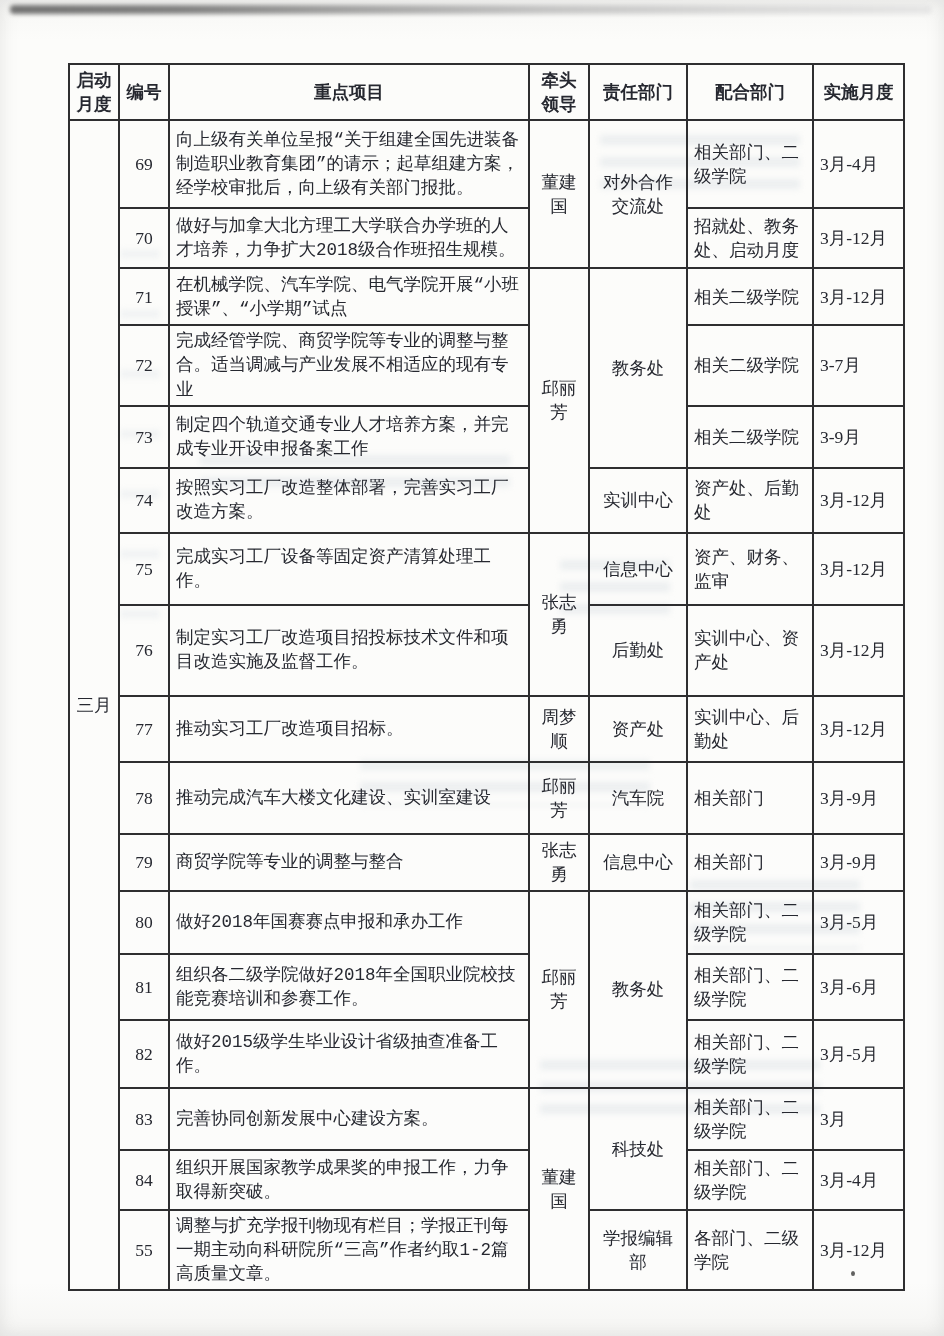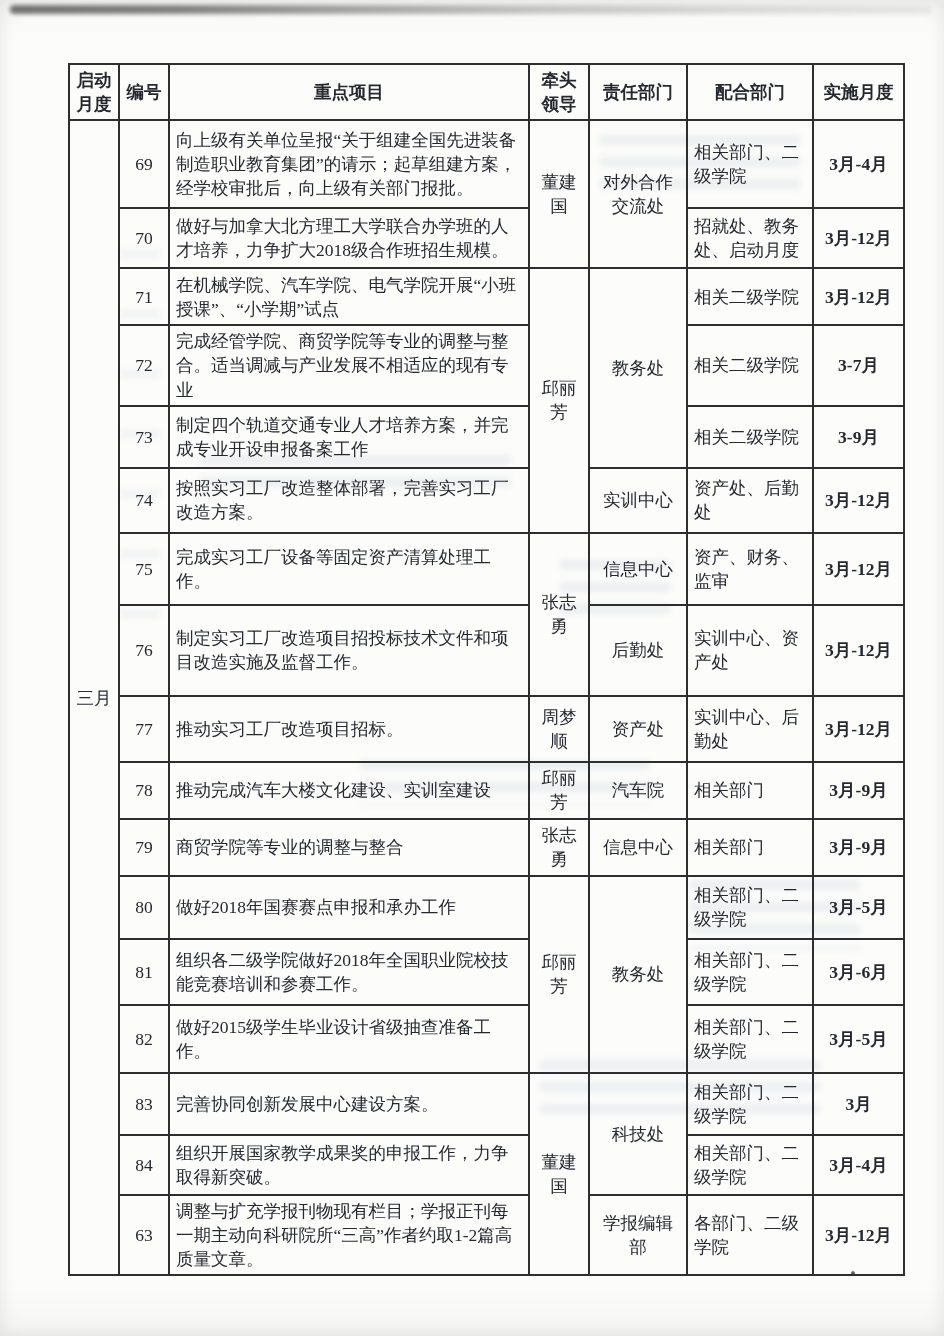--- a/index.html
+++ b/index.html
@@ -44,22 +44,22 @@
     border:2px solid #2e2e30;
     padding:3px 6px;
     font-size:17.5px;line-height:1.38;
     vertical-align:middle;
     word-break:break-all;
     background:transparent;
   }
   th{font-weight:bold;text-align:center;padding:2px 2px;}
   td.c{text-align:center;border-radius:14px;}
   td.l{text-align:left;}
-  td.project{padding:3px 8px;}
-  td.months{text-align:center;white-space:nowrap;padding:3px 2px;font-weight:bold;}
+  td.project{padding:3px 8px;font-family:Liberation Mono, monospace;}
+  td.months{text-align:left;white-space:nowrap;padding:3px 2px;}
 </style>
 </head>
 <body>
 
 <div class="page">
   <div class="top-smudge"></div>
   <div class="ghost g1"></div>
   <div class="ghost g2"></div>
   <div class="ghost g3"></div>
   <div class="ghost g4"></div>
@@ -156,21 +156,21 @@
 
     <tr style="height:66px">
       <td class="c">77</td>
       <td class="l project">推动实习工厂改造项目招标。</td>
       <td class="c">周梦顺</td>
       <td class="c">资产处</td>
       <td class="l">实训中心、后勤处</td>
       <td class="months">3月-12月</td>
     </tr>
 
-    <tr style="height:57px">
+    <tr style="height:72px">
       <td class="c">78</td>
       <td class="l project">推动完成汽车大楼文化建设、实训室建设</td>
       <td class="c">邱丽芳</td>
       <td class="c">汽车院</td>
       <td class="l">相关部门</td>
       <td class="months">3月-9月</td>
     </tr>
 
     <tr style="height:57px">
       <td class="c">79</td>
@@ -214,21 +214,21 @@
     </tr>
 
     <tr style="height:60px">
       <td class="c">84</td>
       <td class="l project">组织开展国家教学成果奖的申报工作，力争取得新突破。</td>
       <td class="l">相关部门、二级学院</td>
       <td class="months">3月-4月</td>
     </tr>
 
     <tr style="height:77px">
-      <td class="c">63</td>
+      <td class="c">55</td>
       <td class="l project">调整与扩充学报刊物现有栏目；学报正刊每一期主动向科研院所“三高”作者约取1-2篇高质量文章。</td>
       <td class="c">学报编辑部</td>
       <td class="l">各部门、二级学院</td>
       <td class="months">3月-12月</td>
     </tr>
   </tbody>
     </table>
 </div>
 
 </body></html>

